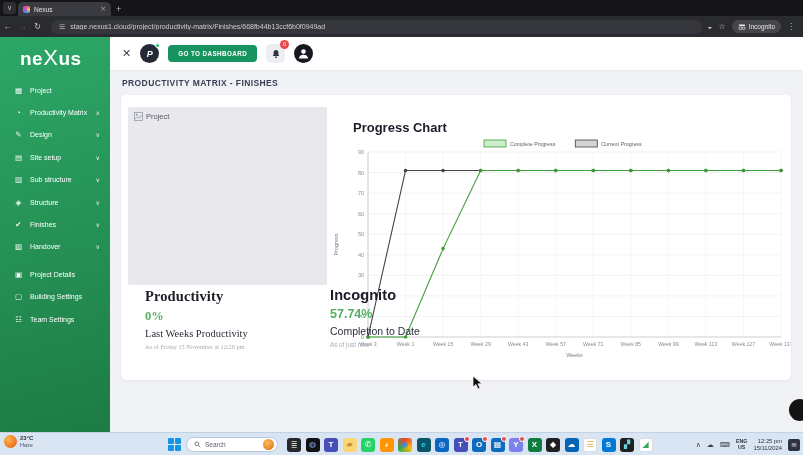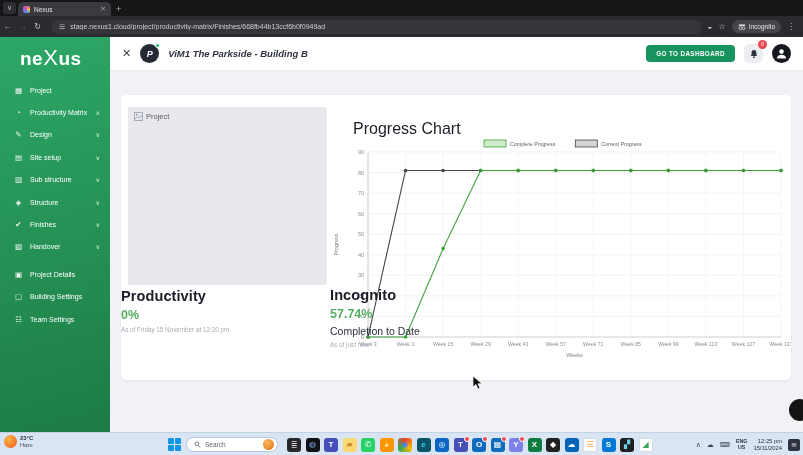--- a/index.html
+++ b/index.html
@@ -59,23 +59,23 @@
   .ptitle-row{position:absolute;left:12px;top:41px;font-size:8.5px;font-weight:bold;color:#3b4054;letter-spacing:.4px;}
   .card{position:absolute;left:11px;top:58px;width:670px;height:285px;background:#fff;border-radius:5px;
         box-shadow:0 1px 3px rgba(25,30,50,.06);}
   .imgph{position:absolute;left:7px;top:12px;width:199px;height:178px;background:#e9e9ed;border-radius:2px;
          padding:5px 6px;display:flex;align-items:flex-start;gap:3px;}
   .imgph .alt{font-size:7.5px;color:#555a66;}
   .stat-title{font-size:14.5px;font-weight:bold;color:#1b1e27;letter-spacing:.1px;}
   .stat-val{font-size:12.5px;font-weight:bold;color:#56ae63;margin-top:4px;}
   .stat-label{font-size:10.5px;color:#2b2f3b;margin-top:4px;}
   .stat-asof{font-size:6.3px;color:#a9acb6;margin-top:4px;}
-  .stat-prod{position:absolute;left:0;top:193px;width:200px;}
+  .stat-prod{position:absolute;left:24px;top:193px;width:200px;font-family:Liberation Serif, serif;}
   .stat-comp{position:absolute;left:209px;top:192px;width:190px;z-index:3;}
-  .chart-title{position:absolute;left:216px;top:25px;font-size:16px;font-weight:normal;color:#1b1e27;padding-left:16px;}
+  .chart-title{position:absolute;left:216px;top:25px;font-size:13px;font-weight:bold;color:#1b1e27;padding-left:16px;}
   #chart{position:absolute;left:208px;top:38px;z-index:1;}
   
   .cursor{position:absolute;left:472px;top:375px;z-index:30;}
   .fab{position:absolute;left:789px;top:399px;width:22px;height:22px;border-radius:50%;background:#141414;z-index:20;}
   
   .taskbar{position:absolute;left:0;top:432px;width:803px;height:23px;background:#d9e5f2;border-top:1px solid #c3d2e2;
            display:flex;align-items:center;}
   .weather{position:absolute;left:4px;top:2px;display:flex;align-items:center;gap:3px;}
   .wicon{width:13px;height:13px;border-radius:50%;background:radial-gradient(circle at 35% 35%,#ffb44d,#e8540c);}
   .wtxt{display:flex;flex-direction:column;line-height:1.15;}
@@ -198,51 +198,52 @@
     </nav>
   </aside>
 
   <div class="apparea">
     <header class="appbar">
       <span class="closex">✕</span>
       <span class="pavatar">
           <span>P</span>
           <span class="dot"></span>
         </span>
-      <span class="ptitle">ViM1 The Parkside - Building B</span>
       <button class="dashbtn">GO TO DASHBOARD</button>
       <span class="bellbtn">
         <svg width="10" height="10" viewBox="0 0 10 10">
           <path d="M5 1 C3.3 1 2.6 2.2 2.6 3.6 L2.6 5.6 L1.8 7 L8.2 7 L7.4 5.6 L7.4 3.6 C7.4 2.2 6.7 1 5 1 Z" fill="#2e3340"></path>
           <circle cx="5" cy="8.2" r="0.9" fill="#2e3340"></circle>
         </svg>
         <span class="badge">0</span>
       </span>
       <span class="uavatar">
         <svg width="13" height="13" viewBox="0 0 13 13">
           <circle cx="6.5" cy="4.6" r="2.3" fill="#fff"></circle>
           <path d="M1.8 11.5 C2.3 8.8 4.2 7.8 6.5 7.8 C8.8 7.8 10.7 8.8 11.2 11.5 Z" fill="#fff"></path>
         </svg>
       </span>
     </header>
 
+    <div class="ptitle-row">PRODUCTIVITY MATRIX - FINISHES</div>
 
     <div class="card">
       <div class="imgph">
         <svg width="9" height="9" viewBox="0 0 10 10">
           <rect x="0.5" y="0.5" width="9" height="9" fill="none" stroke="#8d93a0" stroke-width="0.8"></rect>
           <circle cx="3" cy="3" r="1" fill="#8d93a0"></circle>
           <path d="M1 8 L4 5 L6 7 L8 4 L9 5" fill="none" stroke="#8d93a0" stroke-width="0.8"></path>
         </svg>
         <span class="alt">Project</span>
       </div>
 
       <div class="stat-prod">
         <div class="stat-title">Productivity</div>
         <div class="stat-val">0%</div>
+        <div class="stat-label">Last Weeks Productivity</div>
         <div class="stat-asof">As of Friday 15 November at 12:20 pm</div>
       </div>
 
       <div class="chart-title">Progress Chart</div>
       <svg id="chart" width="462" height="232" viewBox="0 0 462 232">
           <line x1="39" y1="19" x2="39" y2="204" stroke="#f3f3f5" stroke-width="0.7"></line>
           <line x1="76.54545454545455" y1="19" x2="76.54545454545455" y2="204" stroke="#f3f3f5" stroke-width="0.7"></line>
           <line x1="114.0909090909091" y1="19" x2="114.0909090909091" y2="204" stroke="#f3f3f5" stroke-width="0.7"></line>
           <line x1="151.63636363636363" y1="19" x2="151.63636363636363" y2="204" stroke="#f3f3f5" stroke-width="0.7"></line>
           <line x1="189.1818181818182" y1="19" x2="189.1818181818182" y2="204" stroke="#f3f3f5" stroke-width="0.7"></line>

